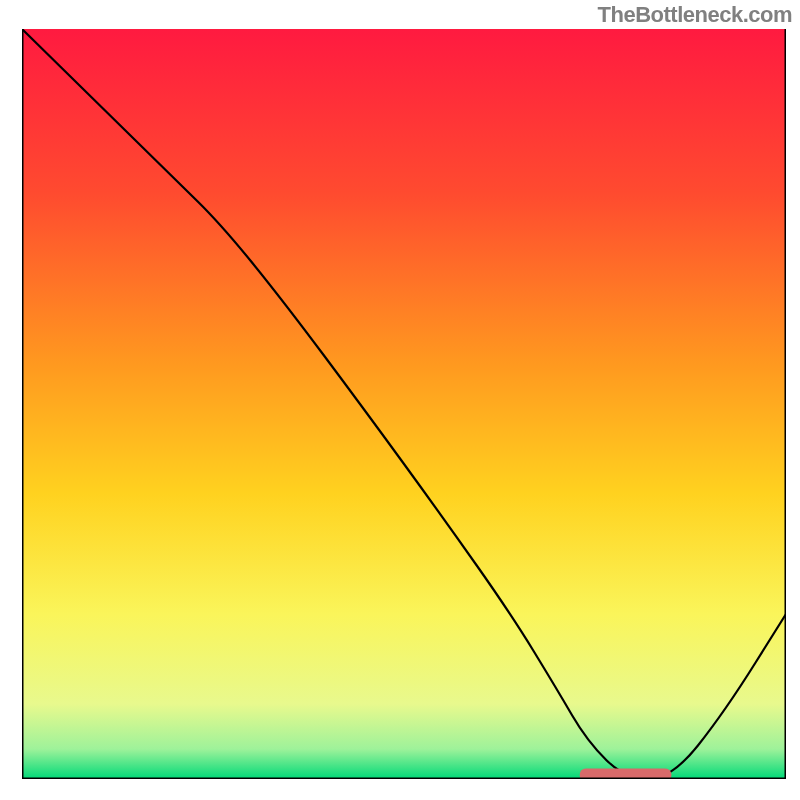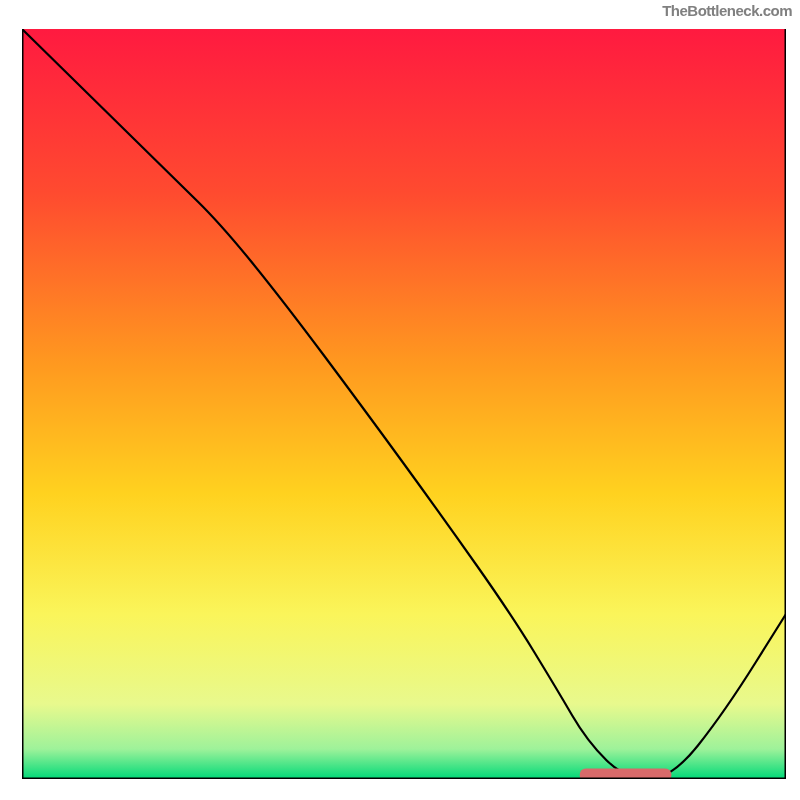--- a/index.html
+++ b/index.html
@@ -8,21 +8,21 @@
     width: 800px;
     height: 800px;
     background: #ffffff;
     position: relative;
     font-family: Arial, Helvetica, sans-serif;
   }
   .watermark {
     position: absolute;
     top: 2px;
     right: 8px;
-    font-size: 15px;
+    font-size: 22px;
     font-weight: bold;
     color: #808080;
     letter-spacing: -0.5px;
   }
   .plot-area {
     position: absolute;
     left: 22px;
     top: 29px;
     width: 764px;
     height: 750px;

